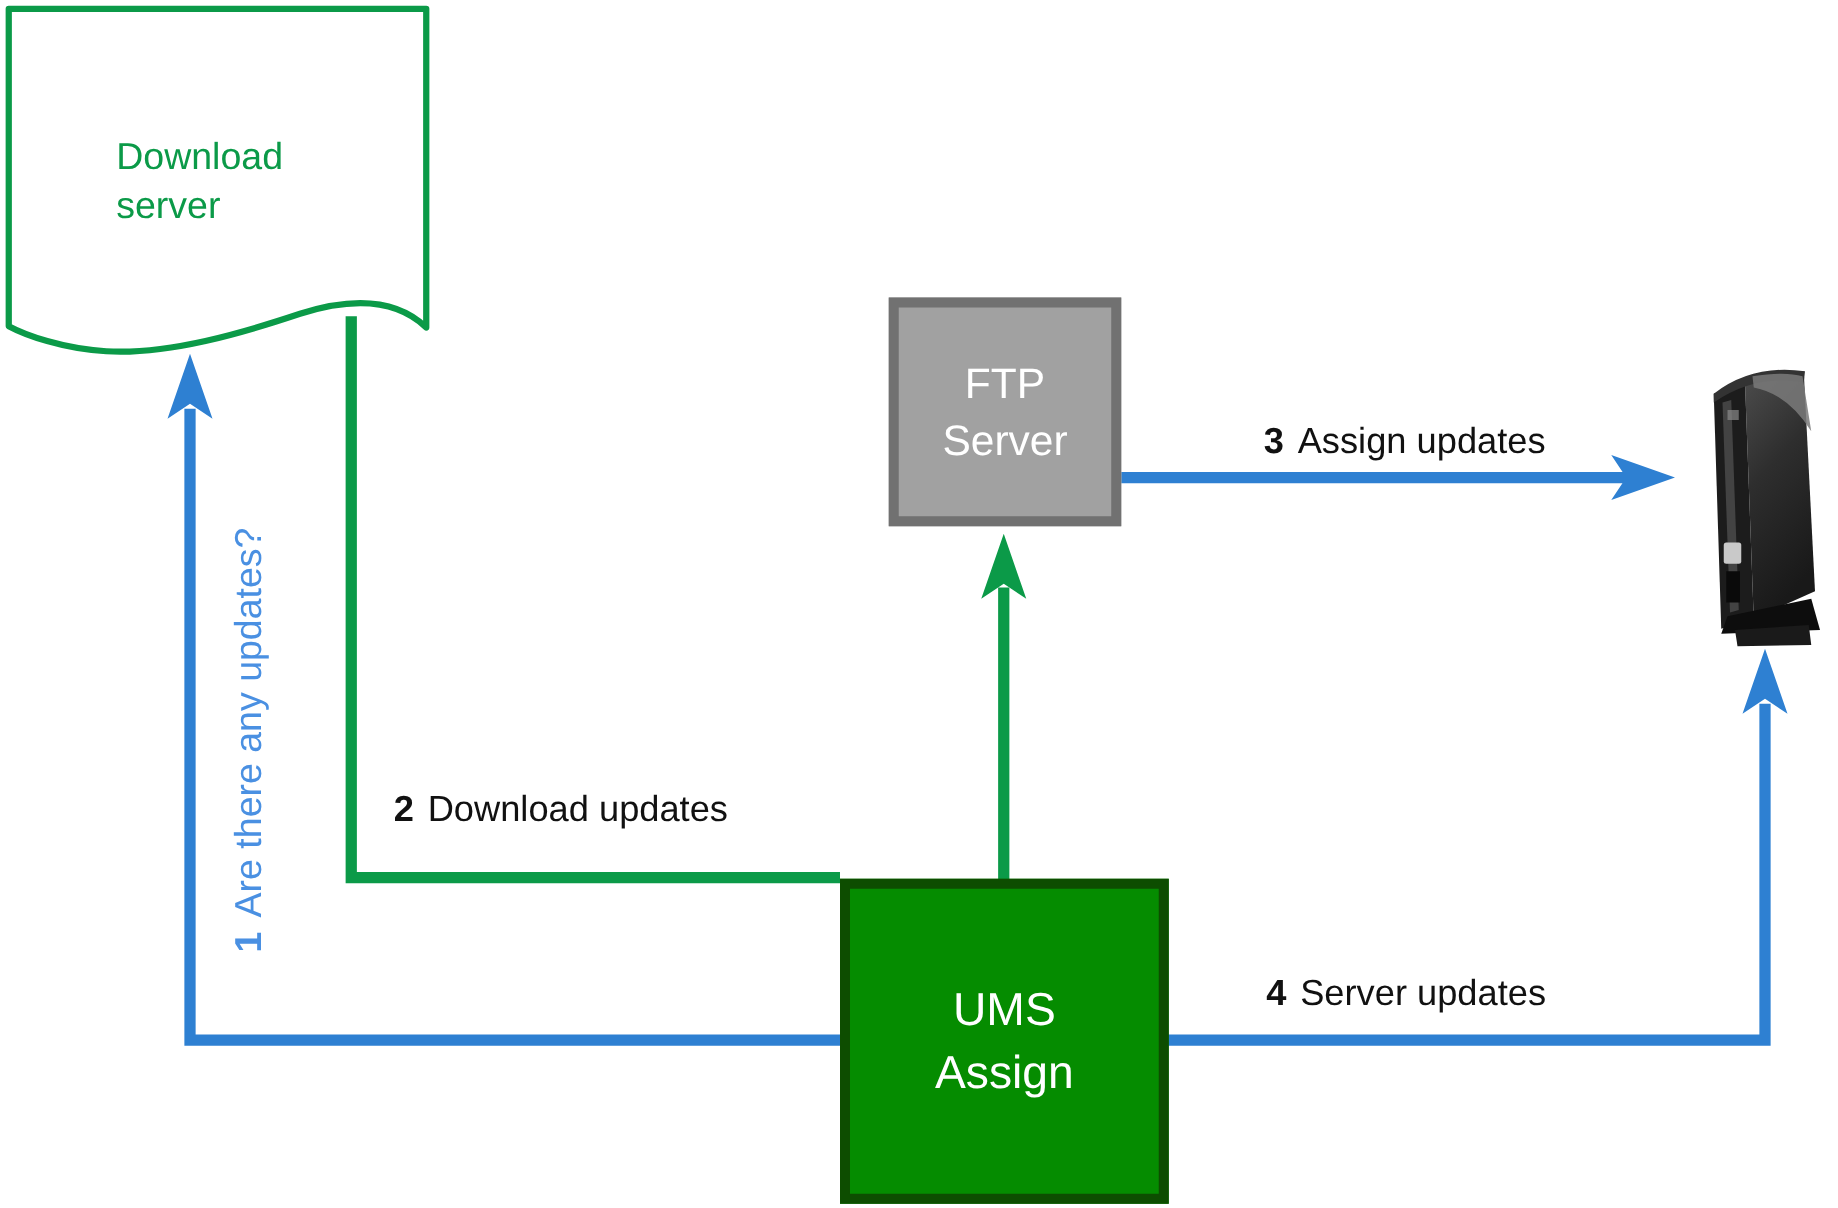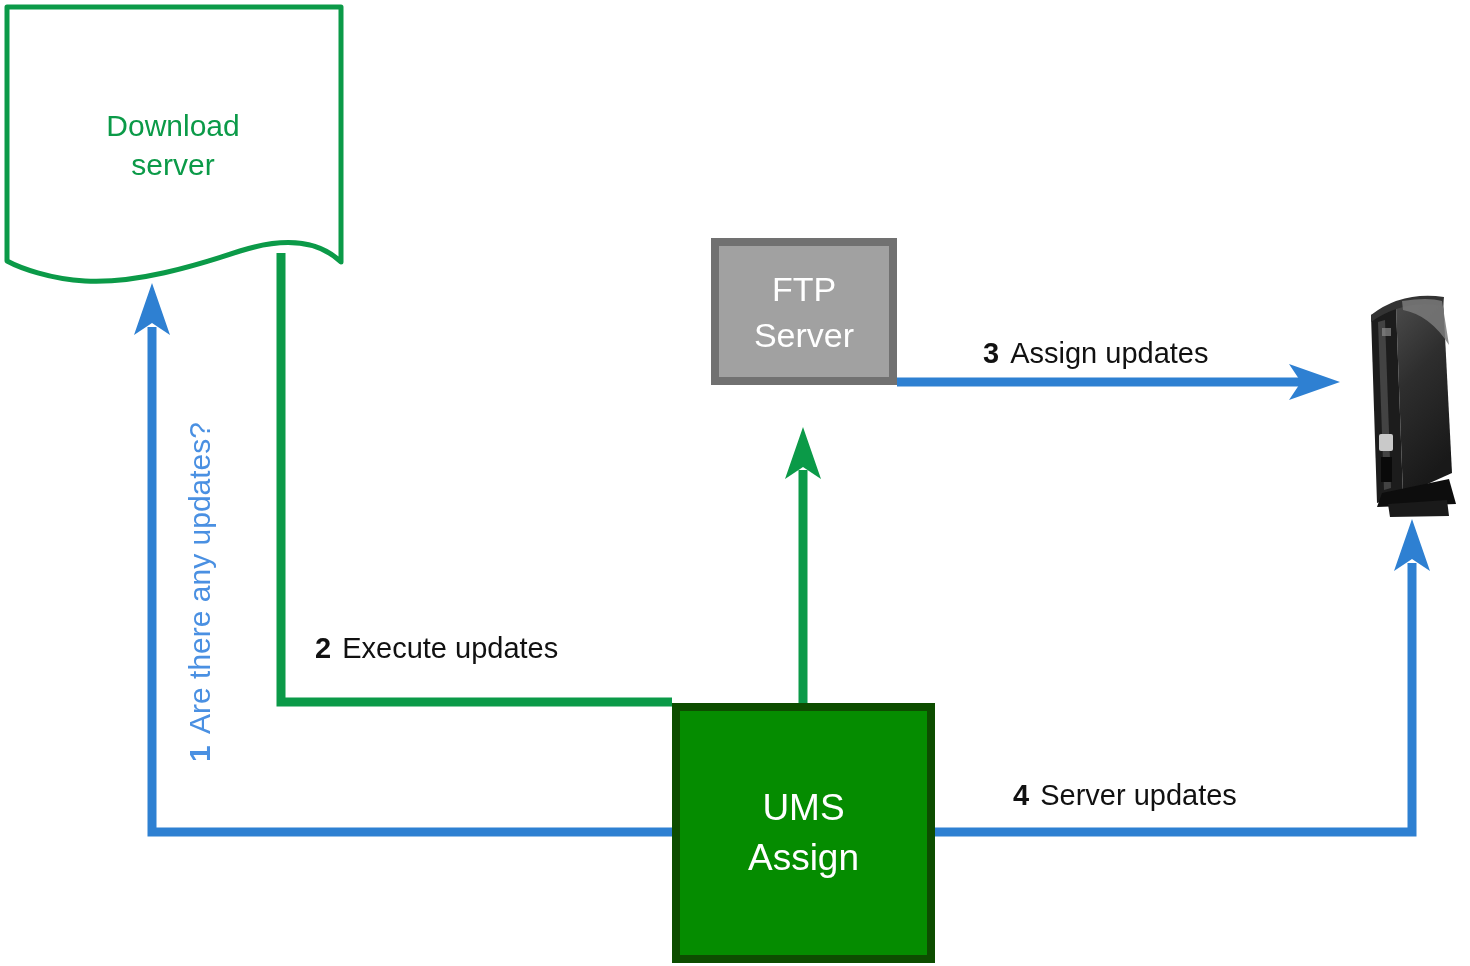--- a/index.html
+++ b/index.html
@@ -21,38 +21,38 @@
   
   .doc-shape{fill:#ffffff;stroke:var(--green);stroke-width:5;stroke-linejoin:round;}
   .g-line{fill:none;stroke:var(--green);stroke-width:9;}
   .b-line{fill:none;stroke:var(--blue);stroke-width:9;stroke-linejoin:miter;}
   .g-head{fill:var(--green);}
   .b-head{fill:var(--blue);}
 
   
   .node-box{position:absolute;display:flex;align-items:center;justify-content:center;
             text-align:center;color:#ffffff;z-index:2;}
-  .ftp-box{left:711px;top:238px;width:186px;height:147px;
+  .ftp-box{left:711px;top:238px;width:186px;height:183px;
            background:var(--ftp_fill);border:8px solid var(--ftp_border);
            font-size:34px;line-height:46px;}
   .ftp-box .wrap{width:120px;}
   .ums-box{left:672px;top:703px;width:263px;height:260px;
            background:var(--ums_fill);border:8px solid var(--ums_border);
            font-size:37px;line-height:50px;}
   .ums-box .wrap{width:140px;}
 
   
   .dl-label{position:absolute;left:93px;top:106px;width:160px;z-index:2;
-            color:var(--green);font-size:30px;line-height:39px;text-align:center;}
+            color:var(--green);font-size:30px;line-height:39px;}
 
   
   .step{position:absolute;z-index:2;color:var(--ink);font-size:29px;white-space:nowrap;}
   .step b{font-weight:bold;margin-right:0.38em;}
   .step-2{left:315px;top:632px;}
-  .step-3{left:983px;top:337px;}
+  .step-3{left:1011px;top:337px;}
   .step-4{left:1013px;top:779px;}
   .step-1{left:183px;top:762px;color:var(--blue_text);font-size:30px;
           transform-origin:0 0;transform:rotate(-90deg);}
   .step-1 b{margin-right:0.38em;}
 </style>
 </head>
 <body>
 
 <div class="stage">
 
@@ -101,21 +101,21 @@
 
   <div class="node-box ums-box">
     <div class="wrap">UMS Assign</div>
   </div>
 
   <div class="step step-1">
     <b>1</b><span>Are there any updates?</span>
   </div>
 
   <div class="step step-2">
-    <b>2</b><span>Execute updates</span>
+    <b>2</b><span>Download updates</span>
   </div>
 
   <div class="step step-3">
     <b>3</b><span>Assign updates</span>
   </div>
 
   <div class="step step-4">
     <b>4</b><span>Server updates</span>
   </div>
 

